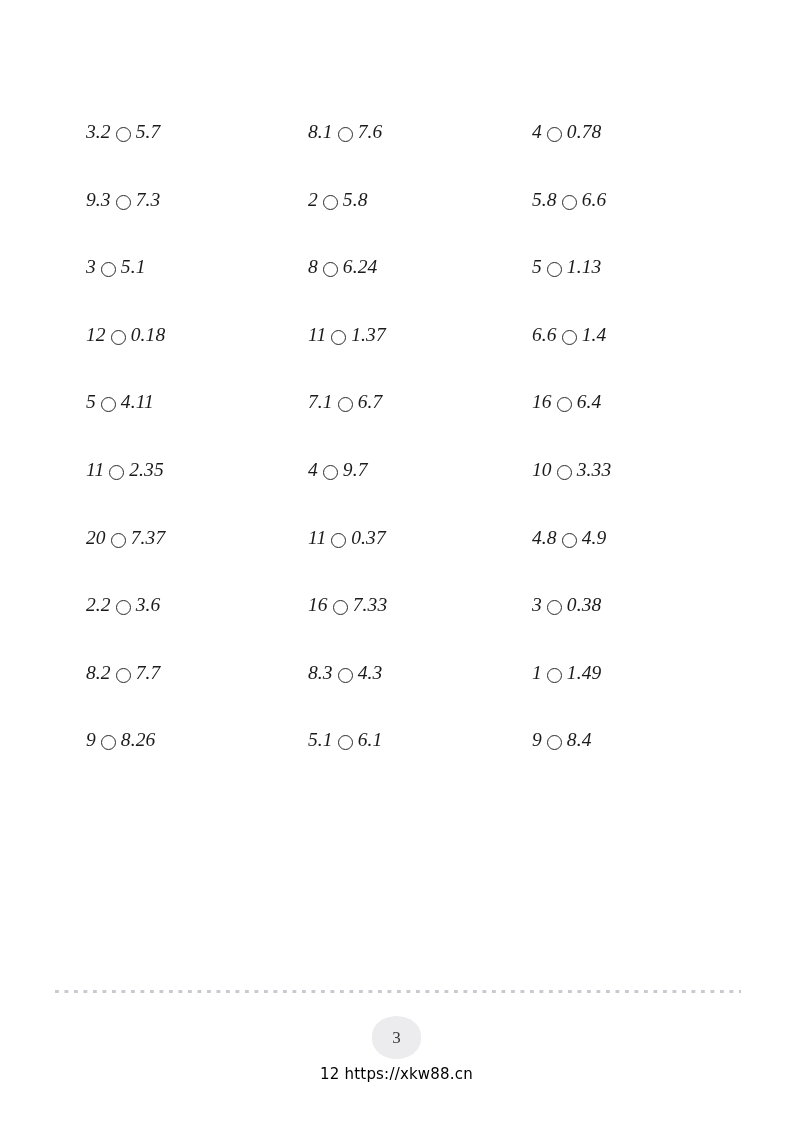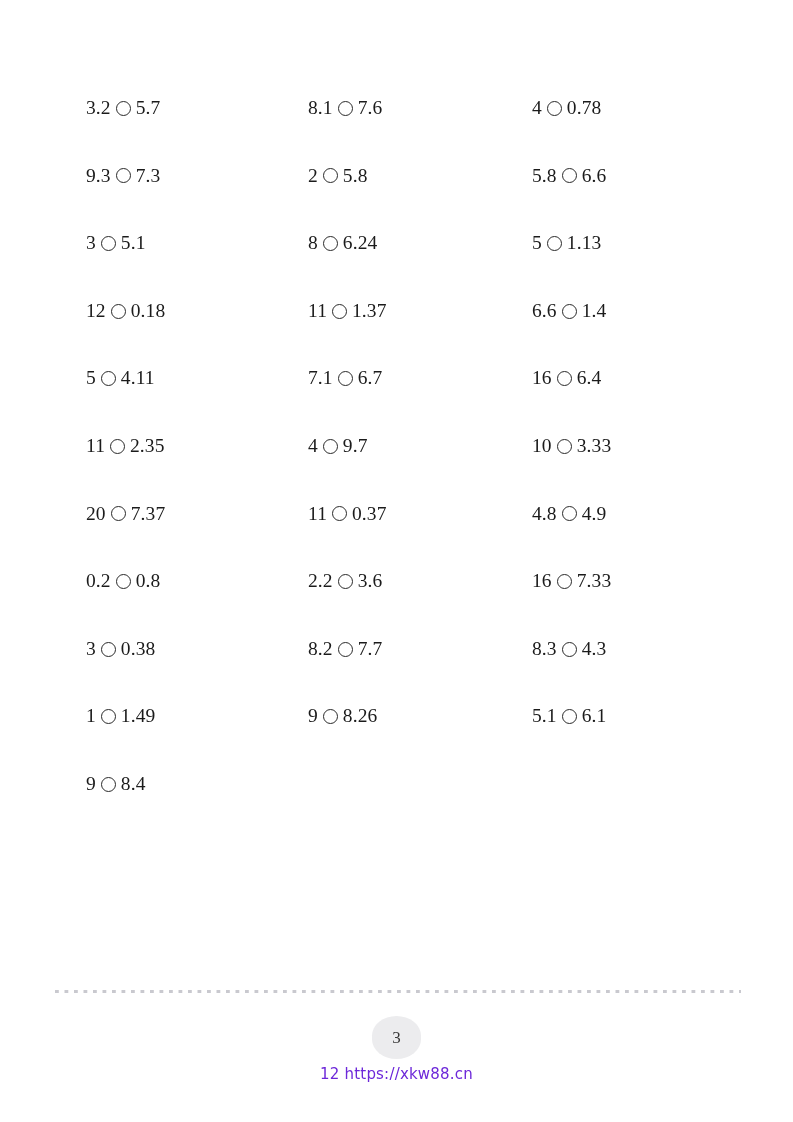--- a/index.html
+++ b/index.html
@@ -30,24 +30,25 @@
     left: 86px;
     top: 74px;
     width: 660px;
     display: grid;
     grid-template-columns: 222px 224px 214px;
     grid-auto-rows: 67.6px;
   }
 
   .problem-cell {
     display: flex;
-    align-items: center;
+    align-items: flex-end;
     justify-content: flex-start;
     height: 67.6px;
     white-space: nowrap;
+    font-style: italic;
   }
 
   .problem-cell.empty {
     visibility: hidden;
   }
 
   .operand {
     font-family: "Liberation Serif", "DejaVu Serif", serif;
     font-size: 19.5px;
     color: #1b1b1b;
@@ -110,21 +111,21 @@
   #page-number-badge .page-num {
     font-family: "Liberation Serif", "DejaVu Serif", serif;
     font-size: 17px;
     color: #3a3a3a;
     line-height: 1;
   }
 
   #footer-url {
     font-family: "DejaVu Sans", "Liberation Sans", sans-serif;
     font-size: 15px;
-    color: #6d28d9;
+    color: #000000;
     letter-spacing: 0.2px;
     line-height: 1;
   }
 </style>
 </head>
 <body>
 
 <div id="page">
 
   <div id="problem-grid">
@@ -225,25 +226,20 @@
       </div>
       <div class="problem-cell">
         <span class="operand">11</span>
         <span class="compare-circle"></span>
         <span class="operand">0.37</span>
       </div>
       <div class="problem-cell">
         <span class="operand">4.8</span>
         <span class="compare-circle"></span>
         <span class="operand">4.9</span>
-      </div>
-      <div class="problem-cell">
-        <span class="operand">0.2</span>
-        <span class="compare-circle"></span>
-        <span class="operand">0.8</span>
       </div>
       <div class="problem-cell">
         <span class="operand">2.2</span>
         <span class="compare-circle"></span>
         <span class="operand">3.6</span>
       </div>
       <div class="problem-cell">
         <span class="operand">16</span>
         <span class="compare-circle"></span>
         <span class="operand">7.33</span>

